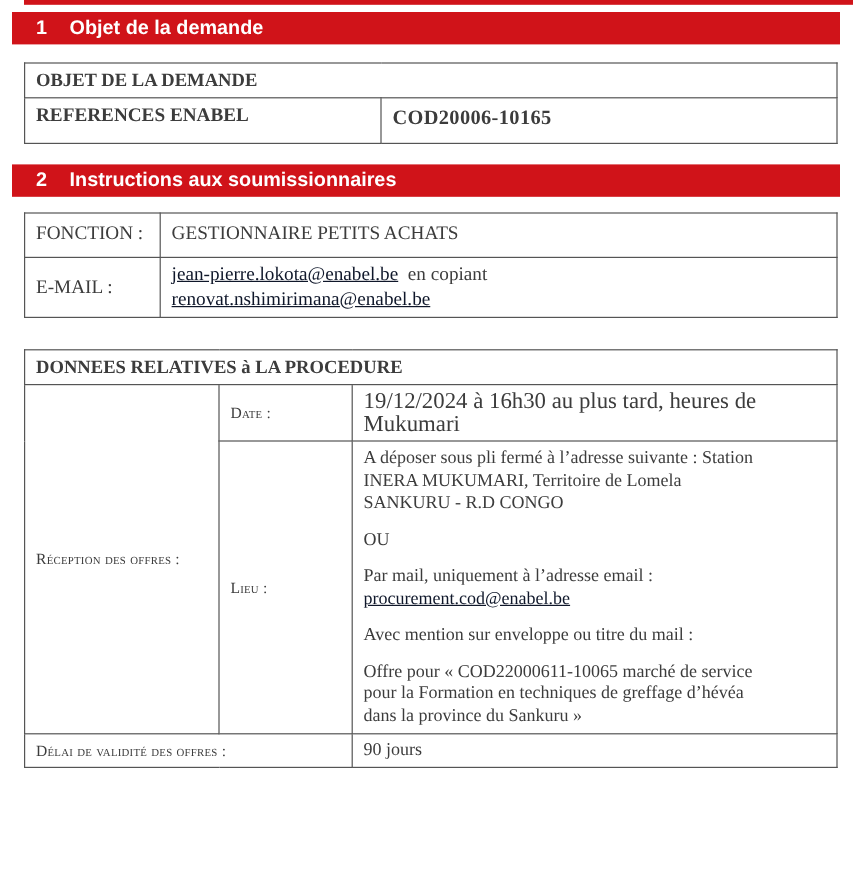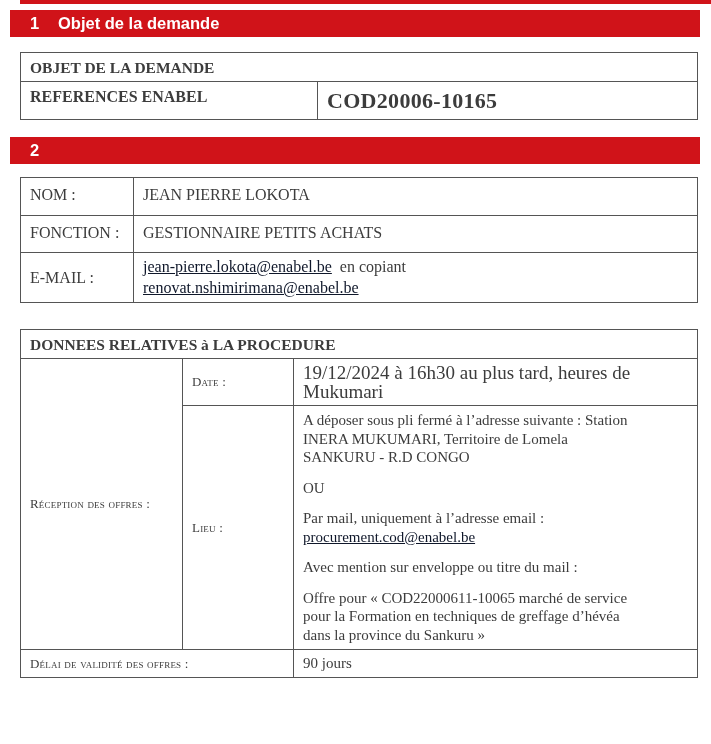--- a/index.html
+++ b/index.html
@@ -53,21 +53,21 @@
   .row-h27 { height: 27px; }
   .row-h38 { height: 38px; }
   .row-h37 { height: 37px; }
   .row-h40 { height: 40px; }
   .row-h46 { height: 46px; }
   .row-h49 { height: 49px; }
   .row-h28 { height: 28px; }
 
   .desc-cell { line-height: 21px; padding-top: 5px; }
   .bold-cell { font-weight: bold; padding-top: 6px; }
-  .ref-value { font-size: 22px; letter-spacing: 0.3px; }
+  .ref-value { font-size: 17px; letter-spacing: 0.3px; }
 
   .label-cell { padding-top: 8px; }
   .value-cell { padding-top: 8px; }
   .vmid { vertical-align: middle; }
 
   .sc {
     font-variant: small-caps;
     font-size: 13px;
     letter-spacing: 0.2px;
   }
@@ -102,32 +102,29 @@
   </tr>
   <tr class="row-h38">
     <td class="bold-cell">REFERENCES ENABEL</td>
     <td class="bold-cell ref-value">COD20006-10165</td>
   </tr>
 </tbody>
   </table>
 
 <div class="banner banner-2">
   <span class="num">2</span>
+  <span>Instructions aux soumissionnaires</span>
 </div>
 
 <table class="t-contact">
   <colgroup>
       <col style="width:113px">
       <col>
     </colgroup>
   <tbody>
-  <tr class="row-h38">
-    <td class="label-cell">NOM :</td>
-    <td class="value-cell">JEAN PIERRE LOKOTA</td>
-  </tr>
   <tr class="row-h37">
     <td class="label-cell">FONCTION :</td>
     <td class="value-cell">GESTIONNAIRE PETITS ACHATS</td>
   </tr>
   <tr class="row-h46">
     <td class="vmid">E-MAIL :</td>
     <td class="email-lines">
       <div><a href="#" class="doc-link">jean-pierre.lokota@enabel.be</a><span style="margin-left:8px">en copiant</span></div>
       <div><a href="#" class="doc-link">renovat.nshimirimana@enabel.be</a></div>
     </td>

